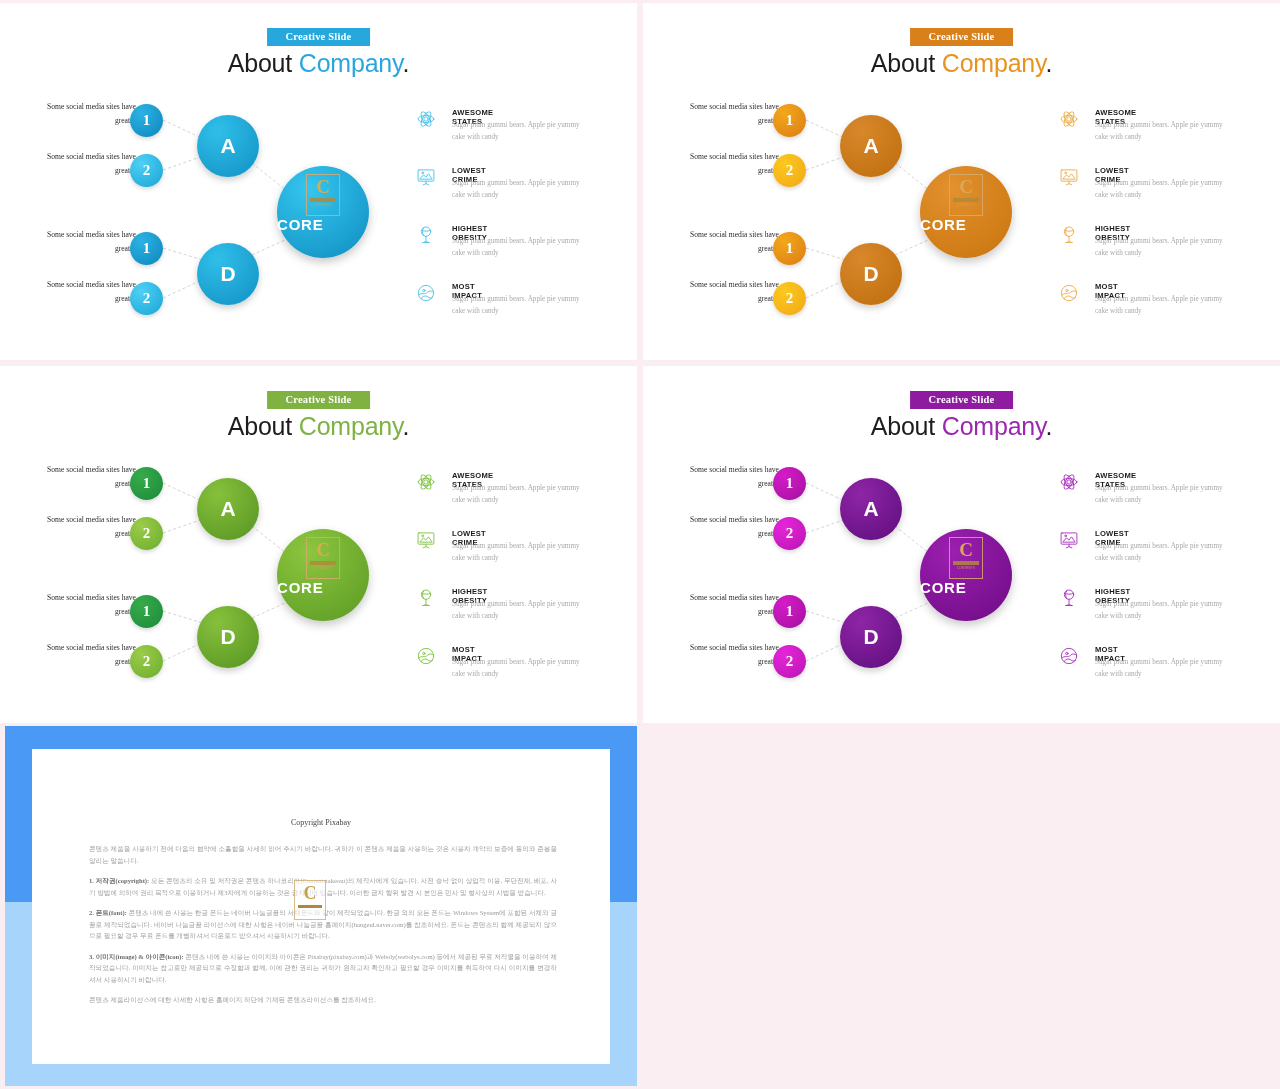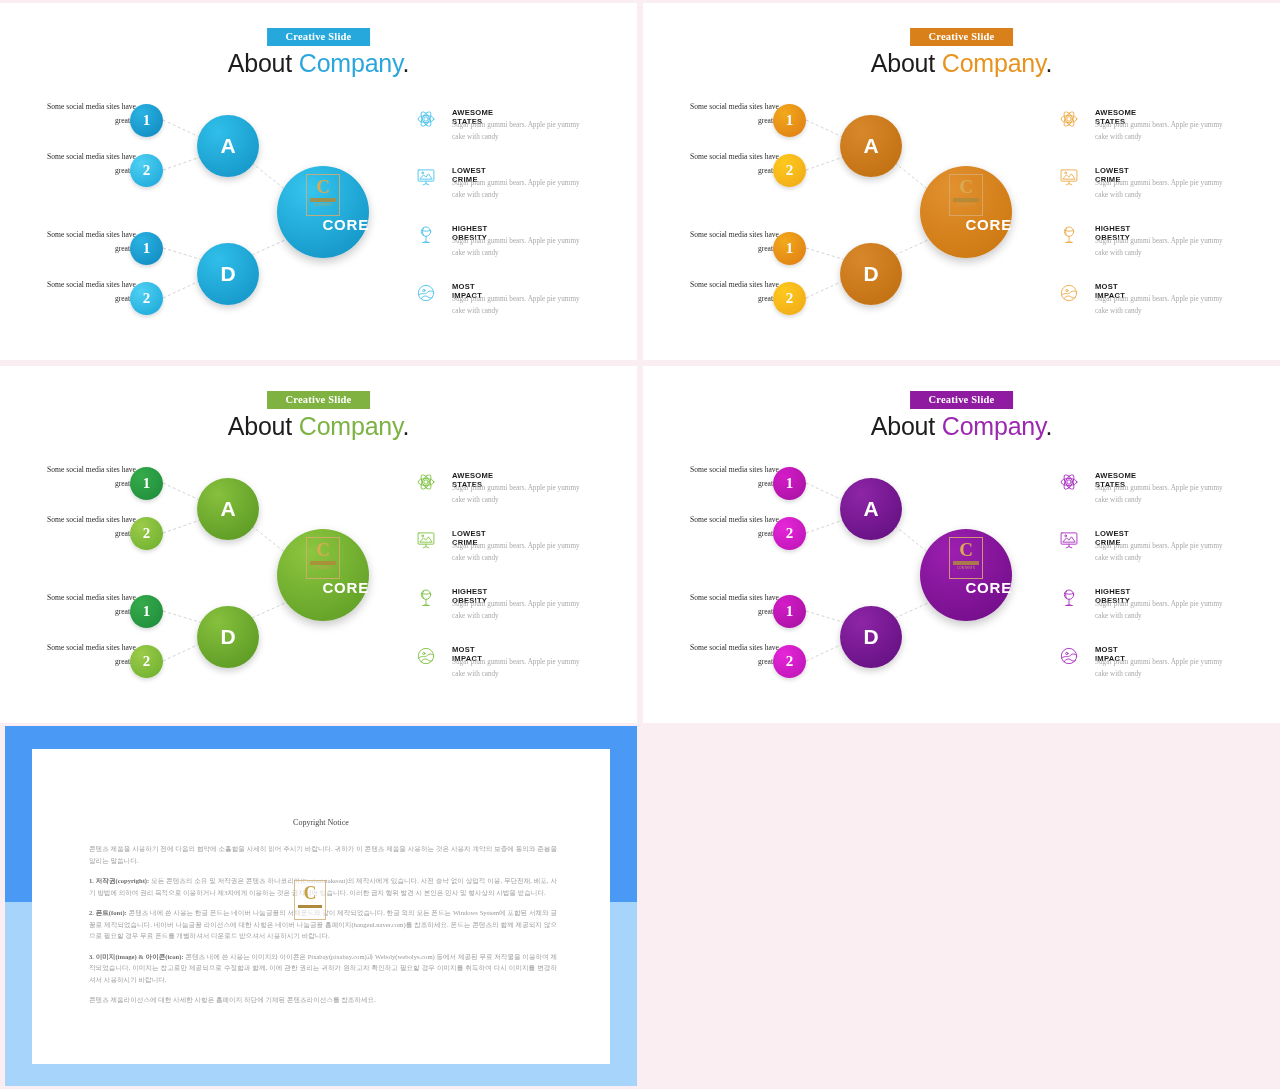--- a/index.html
+++ b/index.html
@@ -75,21 +75,21 @@
   }
 
   .core-bubble {
     position: absolute;
     width: 92px; height: 92px;
     border-radius: 50%;
     box-shadow: 0 4px 10px rgba(0,0,0,.22);
   }
   .core-label {
     position: absolute; left: 0; right: 0; top: 54%;
-    text-align: right;
+    text-align: left;
     color: #fff; font-size: 15px; font-weight: 700; letter-spacing: .8px;
   }
   .core-wm {
     position: absolute;
     left: 50%; top: 8px; transform: translateX(-50%);
     width: 34px; height: 42px;
     border: 1px solid rgba(216,170,110,.85);
     display: flex; flex-direction: column; align-items: center;
     justify-content: flex-start; padding-top: 2px;
   }
@@ -459,21 +459,21 @@
             <div class="ftitle">MOST IMPACT</div>
             <div class="fdesc">Sugar plum gummi bears. Apple pie yummy cake with candy</div>
           </div>
         </div>
       </div>
     </div>
 
   <div id="copyright-panel">
     <div class="frame-lower"></div>
     <div class="sheet">
-      <div class="cp-subtitle">Copyright Notice</div>
+      <div class="cp-subtitle">Copyright Pixabay</div>
       <div class="cp-body" id="cp-body">
           <p class="cp-p">콘텐츠 제품을 사용하기 전에 다음의 협약에 소홀함을 사세히 읽어 주시기 바랍니다. 귀하가 이 콘텐츠 제품을 사용하는 것은 사용자 계약의 보증에 동의와 준봉을 알리는 말씀니다.</p>
           <p class="cp-p"><b>1. 저작권(copyright):</b> 모든 콘텐츠의 소유 및 저작권은 콘텐츠 하나코리아(Contentstakeout)의 제작사에게 있습니다. 사전 승낙 없이 상업적 이용, 무단전재, 배포, 사기 방법에 의하여 권리 목적으로 이용하거나 제3자에게 이용하는 것은 금지되어 있습니다. 이러한 금지 행위 발견 시 본인은 민사 및 형사상의 사법을 받습니다.</p>
           <p class="cp-p"><b>2. 폰트(font):</b> 콘텐츠 내에 쓴 사용는 한글 폰트는 네이버 나눔글꼴의 서체폰트와 같이 제작되었습니다. 한글 외의 모든 폰트는 Windows System에 포함된 서체와 글꼴로 제작되었습니다. 네이버 나눔글꼴 라이선스에 대한 사항은 네이버 나눔글꼴 홈페이지(hangeul.naver.com)를 참조하세요. 폰트는 콘텐츠의 함께 제공되지 않으므로 필요할 경우 무료 폰트를 개별하셔서 다운로드 받으셔서 사용하시기 바랍니다.</p>
           <p class="cp-p"><b>3. 이미지(image) &amp; 아이콘(icon):</b> 콘텐츠 내에 쓴 사용는 이미지와 아이콘은 Pixabay(pixabay.com)과 Weboly(webolys.com) 등에서 제공된 무료 저작물을 이용하여 제작되었습니다. 이미지는 참고로만 제공되므로 수정함과 함께, 이에 관한 권리는 귀하가 원하고자 확인하고 필요할 경우 이미지를 취득하여 다시 이미지를 변경하셔서 사용하시기 바랍니다.</p>
           <p class="cp-p">콘텐츠 제품라이선스에 대한 사세한 사항은 홈페이지 하단에 기재된 콘텐츠라이선스를 참조하세요.</p>
         </div>
     </div>
   </div>
   <div class="cp-wm">

